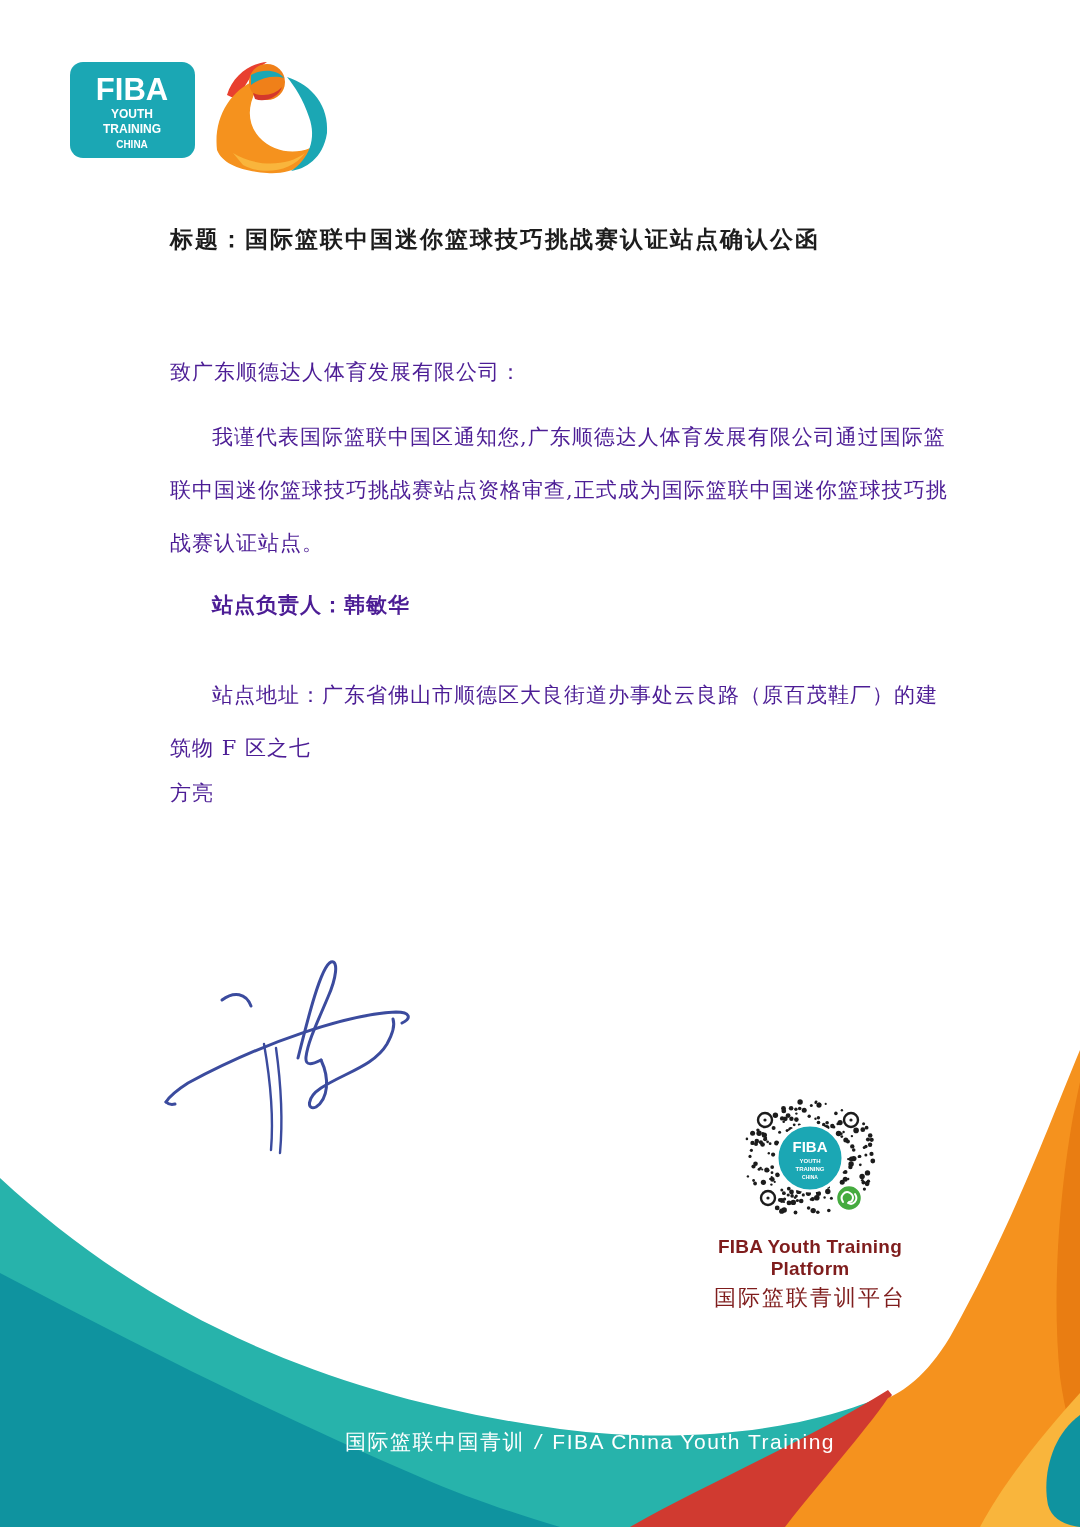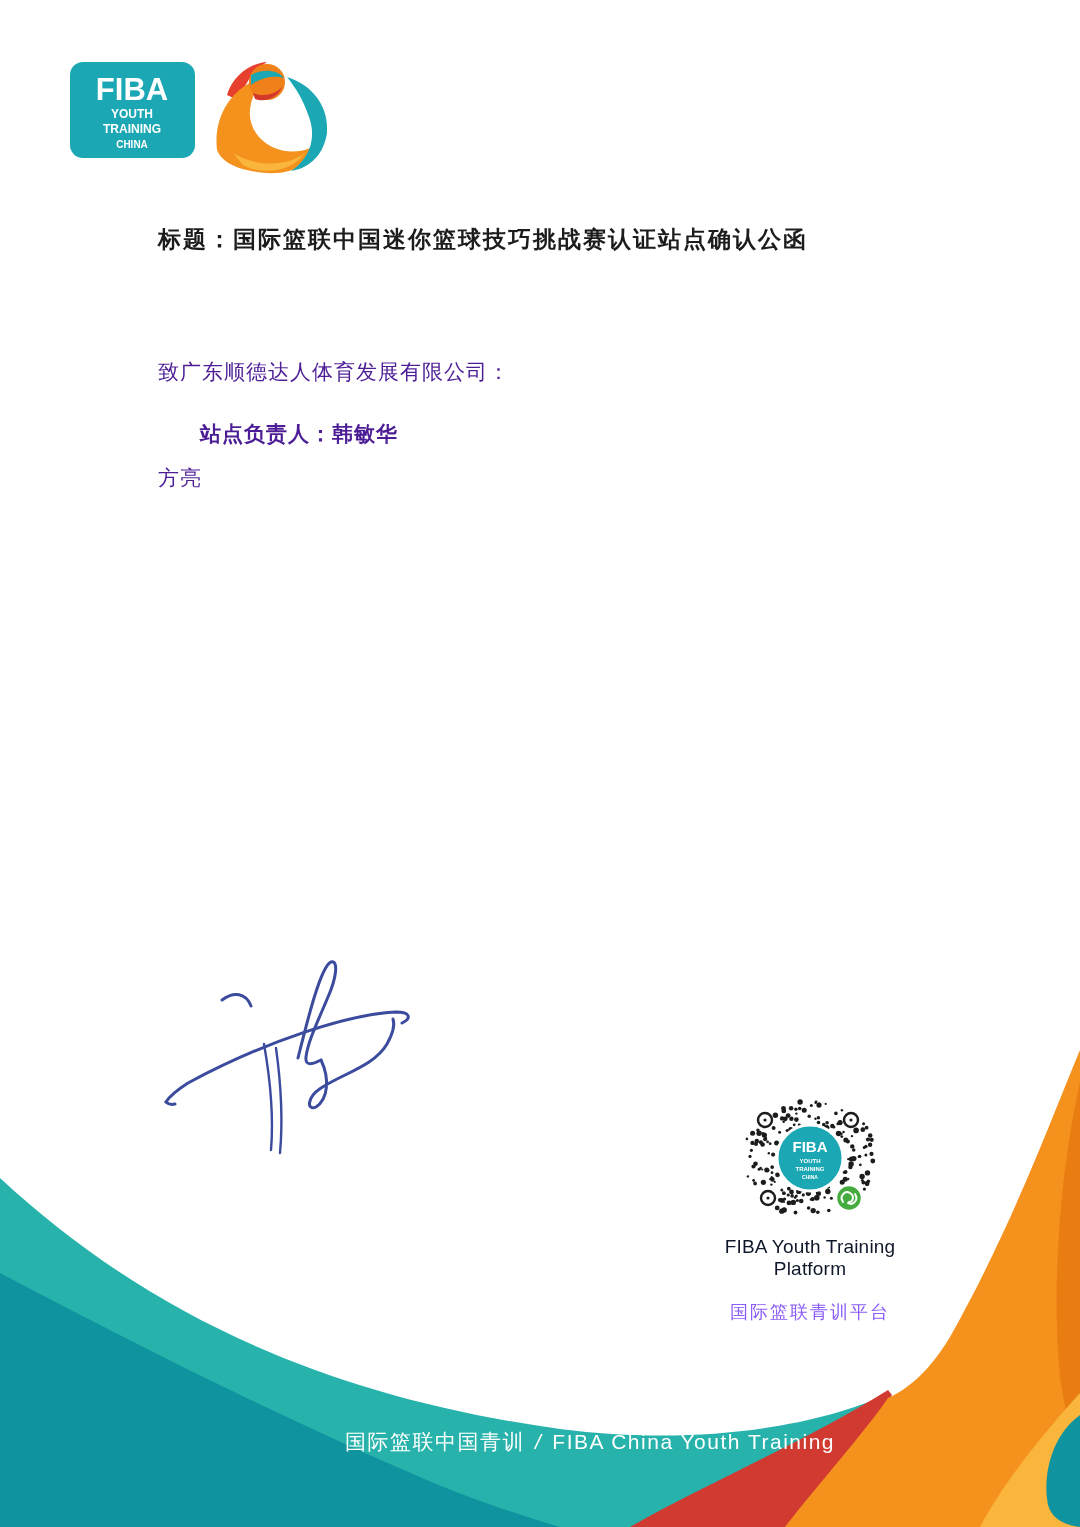--- a/index.html
+++ b/index.html
@@ -5,41 +5,41 @@
   * { margin:0; padding:0; box-sizing:border-box; }
   html,body { background:#ffffff; }
   .page {
     position:relative; width:1080px; height:1527px;
     background:#ffffff; overflow:hidden;
     font-family:"DejaVu Serif","Liberation Serif",serif;
   }
   
   .logo-wrap { position:absolute; left:65px; top:55px; width:270px; height:120px; }
   
-  .letter { position:absolute; left:158px; top:222px; width:780px; color:#3a3a3a; }
+  .letter { position:absolute; left:170px; top:222px; width:780px; color:#3a3a3a; }
   .letter .title {
     font-size:23px; font-weight:bold; color:#1c1c1c;
     letter-spacing:2px; line-height:34px;
   }
   .letter p { font-size:21px; letter-spacing:1px; line-height:53px; color:#4c1d95; }
   .salutation { margin-top:90px; }
   .para-main  { margin-top:12px; text-indent:2em; }
   .para-leader{ margin-top:8px;  text-indent:2em;font-weight:bold; }
   .para-addr  { margin-top:38px; text-indent:2em; }
   .para-welcome{ margin-top:23px; text-indent:2em; }
   .para-signtitle { margin-top:32px; }
   .para-signname  { margin-top:-8px; }
   
   .signature { position:absolute; left:158px; top:948px; width:310px; height:210px; }
   
   .qr-block { position:absolute; left:700px; top:1092px; width:220px; text-align:center;
               font-family:"Liberation Sans","DejaVu Sans",sans-serif; }
   .qr-svg { display:block; margin:0 auto; }
-  .qr-caption-en { margin-top:4px; font-size:19px; font-weight:normal; color:#0f172a; letter-spacing:0.2px; }
-  .qr-caption-zh { margin-top:20px; font-size:18px; color:#8b5cf6; letter-spacing:2px; }
+  .qr-caption-en { margin-top:4px; font-size:19px; font-weight:bold; color:#7f1d1d; letter-spacing:0.2px; }
+  .qr-caption-zh { margin-top:3px; font-size:22px; color:#7f1d1d; letter-spacing:2px; }
   
   .waves { position:absolute; left:0; top:1047px; width:1080px; height:480px; }
   .footer-line {
     position:absolute; left:345px; top:1428px; width:420px;
     color:#ffffff; font-family:"Liberation Sans","DejaVu Sans",sans-serif;
     font-size:21px; letter-spacing:1.5px; white-space:nowrap;
   }
   .footer-line .sep { margin:0 10px; font-style:italic; }
 </style>
 </head>
@@ -69,21 +69,23 @@
         <circle cx="202" cy="27" r="18" fill="#f08019"></circle>
         <path d="M 186,20 C 196,14 212,14 219,23 C 210,20 196,22 186,30 Z" fill="#1ba7b4"></path>
         <path d="M 188,38 C 198,42 210,40 217,32 C 214,42 200,48 190,44 Z" fill="#d4382c"></path>
       </g>
     </svg>
   </div>
 
   <div class="letter">
     <div class="title">标题：国际篮联中国迷你篮球技巧挑战赛认证站点确认公函</div>
     <p class="salutation">致广东顺德达人体育发展有限公司：</p>
+    <p class="para-main">我谨代表国际篮联中国区通知您,广东顺德达人体育发展有限公司通过国际篮联中国迷你篮球技巧挑战赛站点资格审查,正式成为国际篮联中国迷你篮球技巧挑战赛认证站点。</p>
     <p class="para-leader">站点负责人：韩敏华</p>
+    <p class="para-addr">站点地址：广东省佛山市顺德区大良街道办事处云良路（原百茂鞋厂）的建筑物 F 区之七</p>
     <p class="para-signname">方亮</p>
   </div>
 
   <div class="signature">
     <svg width="310" height="210" viewBox="0 0 310 210">
       <g fill="none" stroke="#3b4b9e" stroke-width="3" stroke-linecap="round">
         <path d="M 64,52 C 76,43 88,45 93,58"></path>
         <path d="M 8,154 C 11,149 16,144 30,135 C 110,92 192,66 238,64 C 252,64 254,70 244,75"></path>
         <path d="M 8,154 C 10,156 13,157 17,156"></path>
         <path d="M 140,110 C 150,70 163,18 173,14 C 181,12 178,31 170,49 C 160,73 150,93 148,109 C 147,119 155,116 163,112"></path>

